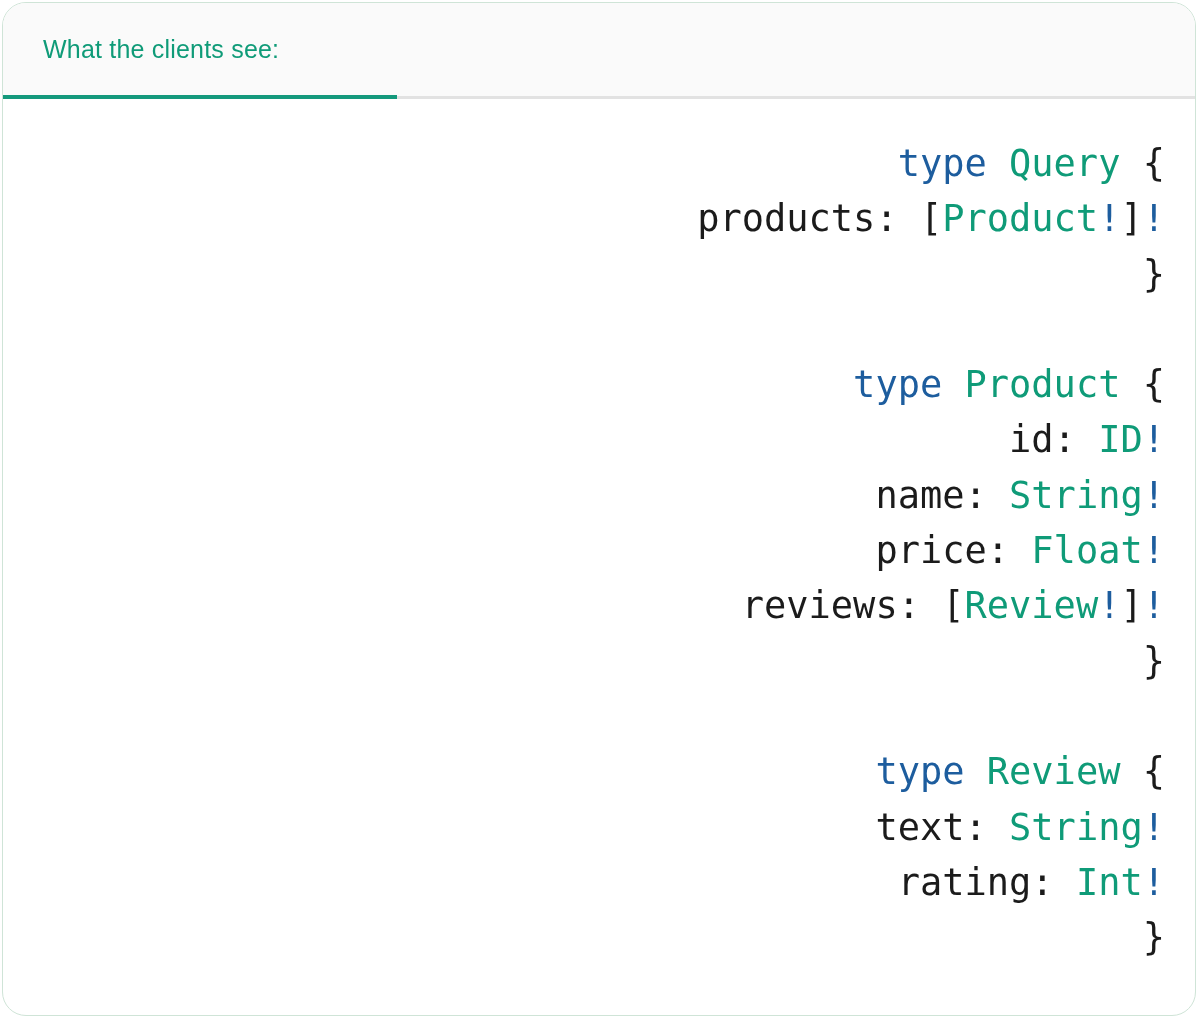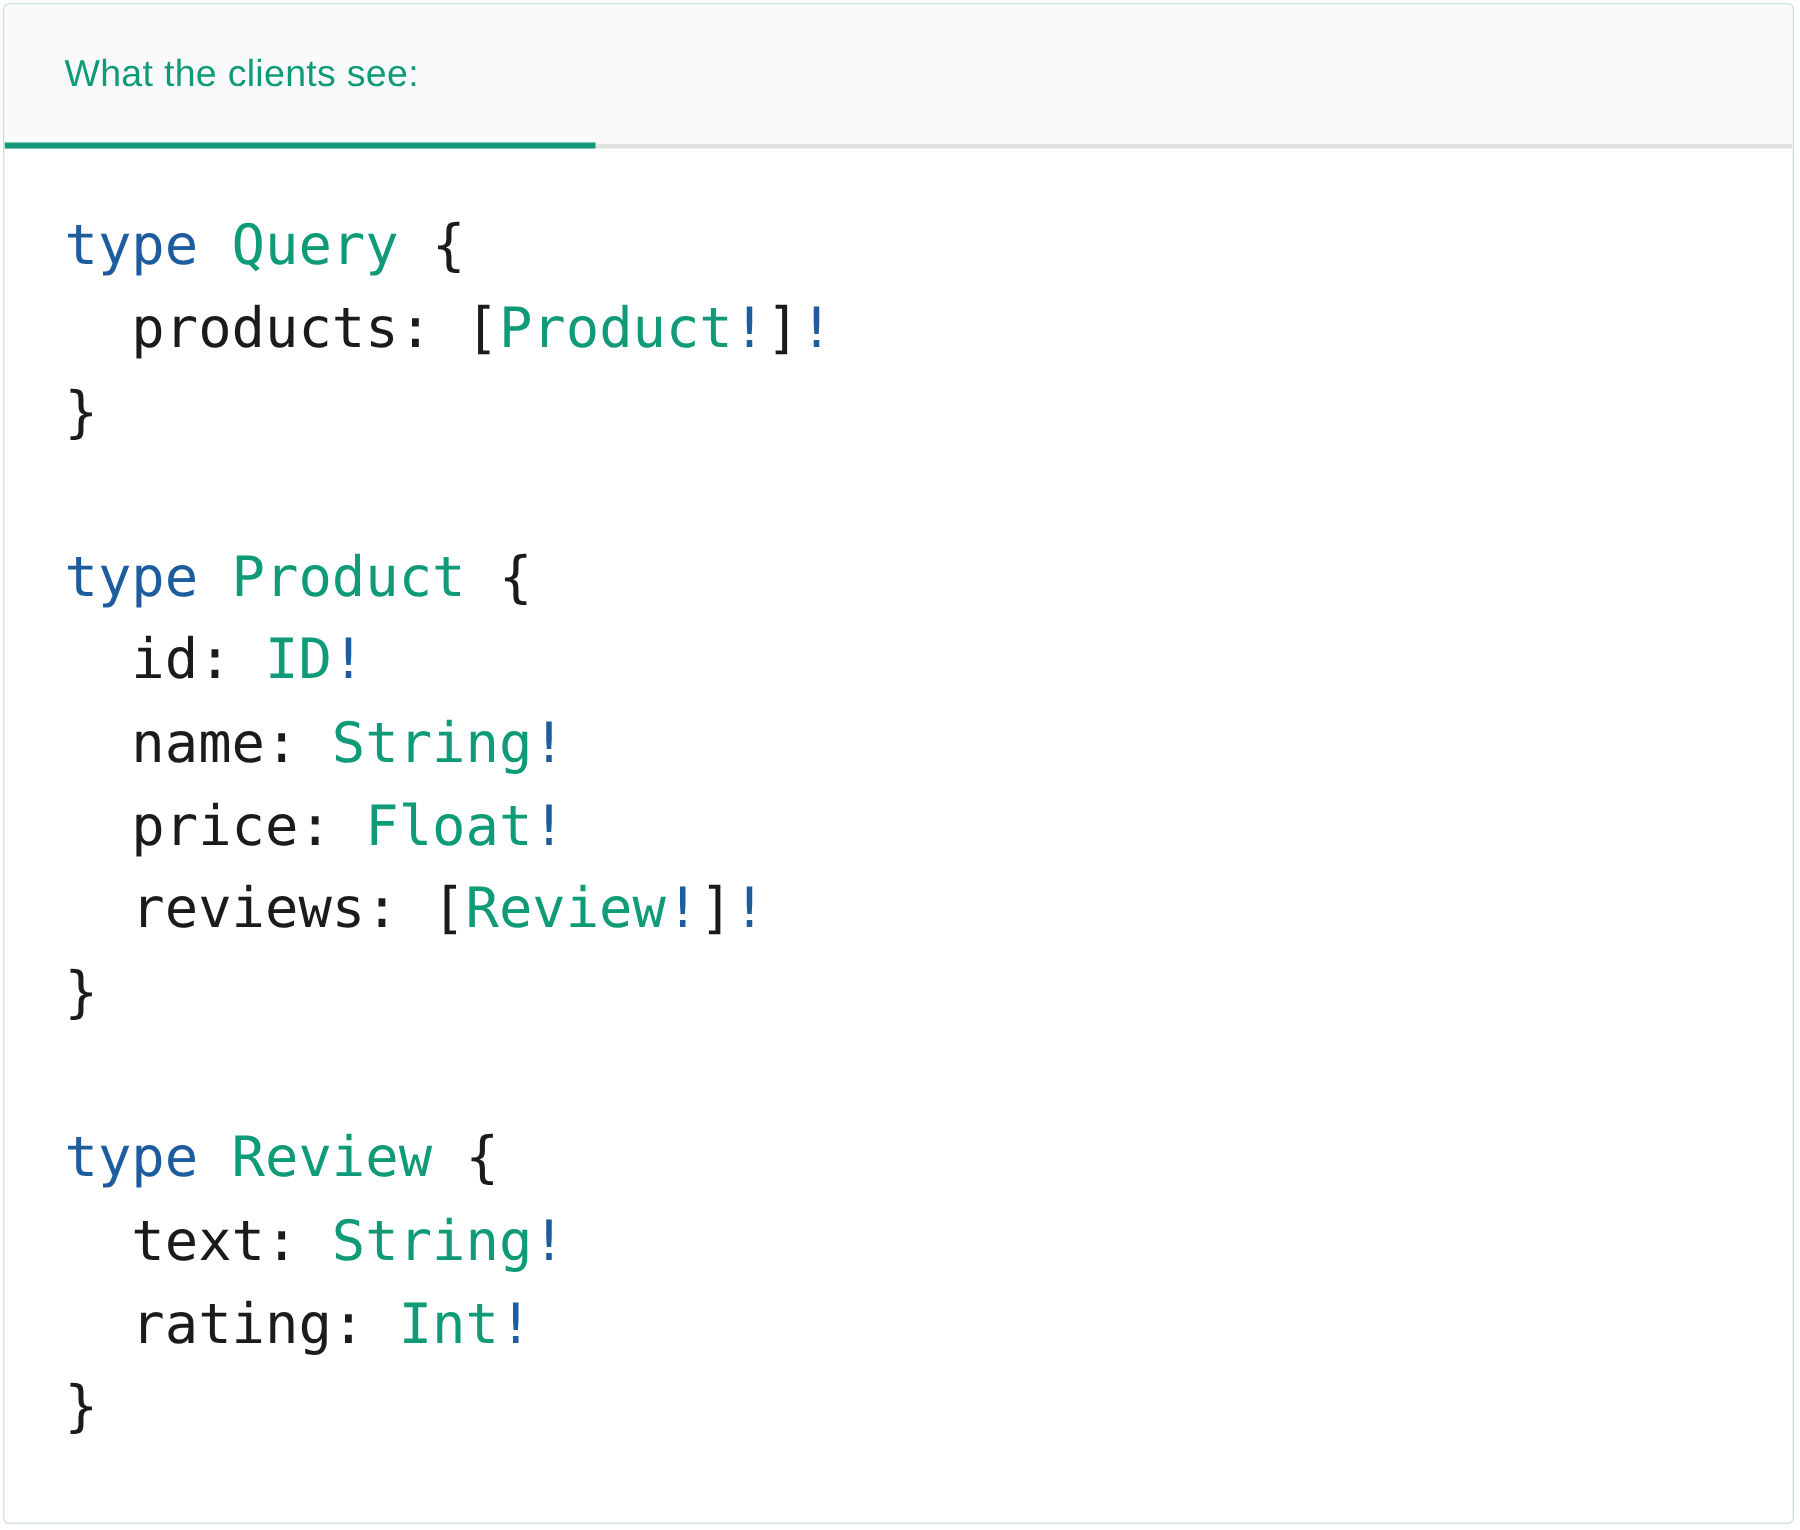--- a/index.html
+++ b/index.html
@@ -11,21 +11,21 @@
     font-family: "Liberation Sans", sans-serif;
   }
   .panel {
     position: absolute;
     left: 2px;
     top: 2px;
     width: 1194px;
     height: 1014px;
     background: #ffffff;
     border: 1.5px solid var(--border, #cfe4d7);
-    border-radius: 4px;
+    border-radius: 24px;
     overflow: hidden;
     box-sizing: border-box;
   }
   .panel-header {
     position: relative;
     height: 93px;
     background: var(--header_bg, #fafafa);
     border-bottom: 3px solid var(--divider, #e2e2e2);
     display: flex;
     align-items: center;
@@ -54,20 +54,21 @@
   }
   .code {
     margin: 0;
     padding: 37px 30px 0 40px;
     font-family: "DejaVu Sans Mono", "Liberation Mono", monospace;
     font-size: 37px;
     line-height: 55.3px;
     font-weight: 500;
     color: var(--plain, #1b1b1b);
     white-space: pre;
+    text-align: right;
   }
   .tok-keyword { color: var(--keyword, #1d5d9e); }
   .tok-type    { color: var(--type, #0f9b78); }
   .tok-plain   { color: var(--plain, #1b1b1b); }
   .tok-bang    { color: var(--bang, #1d5d9e); }
 </style>
 </head>
 <body>
 
 <div class="panel">

